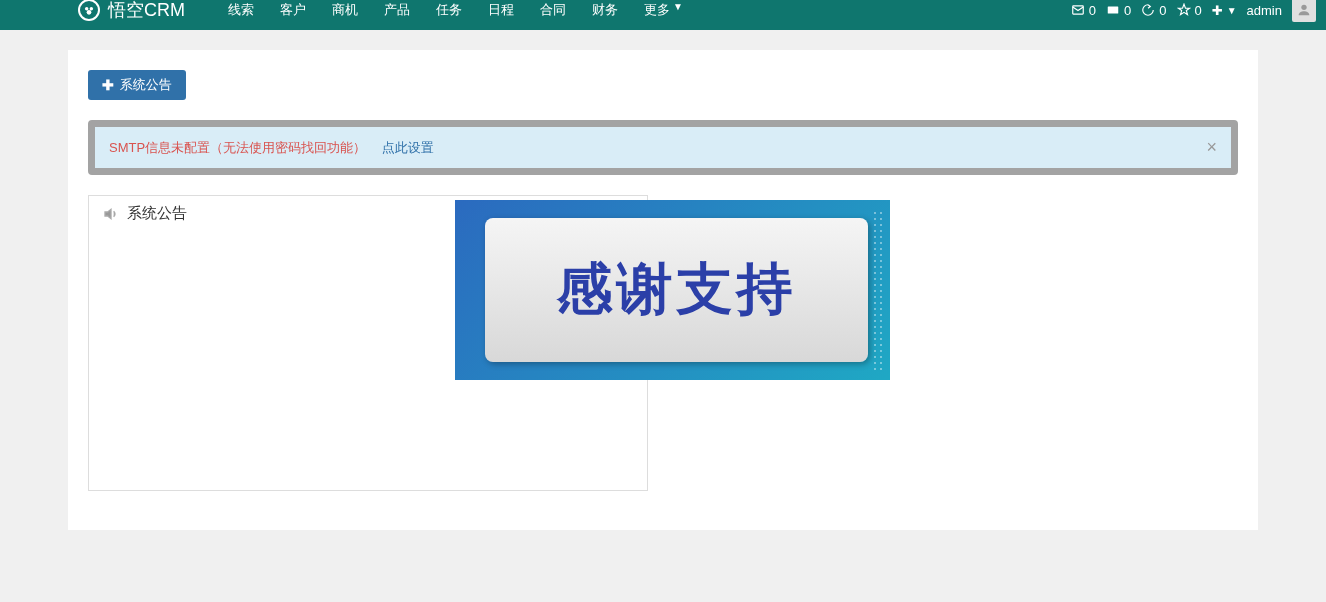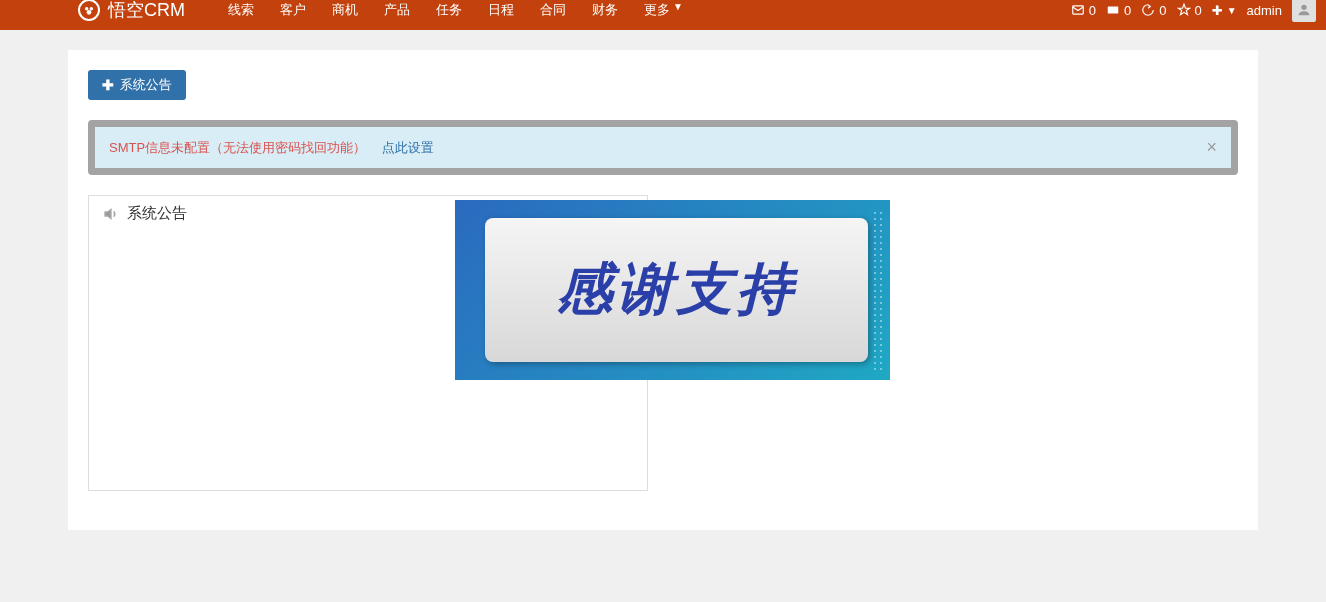--- a/index.html
+++ b/index.html
@@ -1,19 +1,19 @@
 <!DOCTYPE html>
 <html><head>
   <meta charset="utf-8">
   <style>
     * { margin: 0; padding: 0; box-sizing: border-box; }
     body { font-family: "Microsoft YaHei", Arial, sans-serif; background: #f0f0f0; font-size: 14px; }
     
     .navbar {
-      background: #c2410c;
+      background: #0f766e;
       height: 30px;
       display: flex;
       align-items: center;
       padding: 0 10px 10px 78px;
       color: #fff;
     }
     .logo-section { display: flex; align-items: center; gap: 8px; margin-right: 30px; }
     .logo-icon { width: 22px; height: 22px; border: 2px solid #fff; border-radius: 50%; display: flex; align-items: center; justify-content: center; }
     .logo-icon svg { width: 14px; height: 14px; }
     .brand { font-size: 18px; font-weight: 400; }
@@ -91,21 +91,20 @@
     }
     .modal-box {
       width: 100%;
       height: 100%;
       background: linear-gradient(135deg, #2b6abf 0%, #1fa8c4 100%);
       display: flex;
       align-items: center;
       justify-content: center;
       padding: 18px 22px 18px 30px;
       position: relative;
-      font-style: italic;
     }
     .modal-inner {
       background: linear-gradient(180deg, #f5f5f5 0%, #d8d8d8 100%);
       width: 100%;
       height: 100%;
       border-radius: 8px;
       display: flex;
       align-items: center;
       justify-content: center;
       box-shadow: 2px 2px 6px rgba(0,0,0,0.3);

